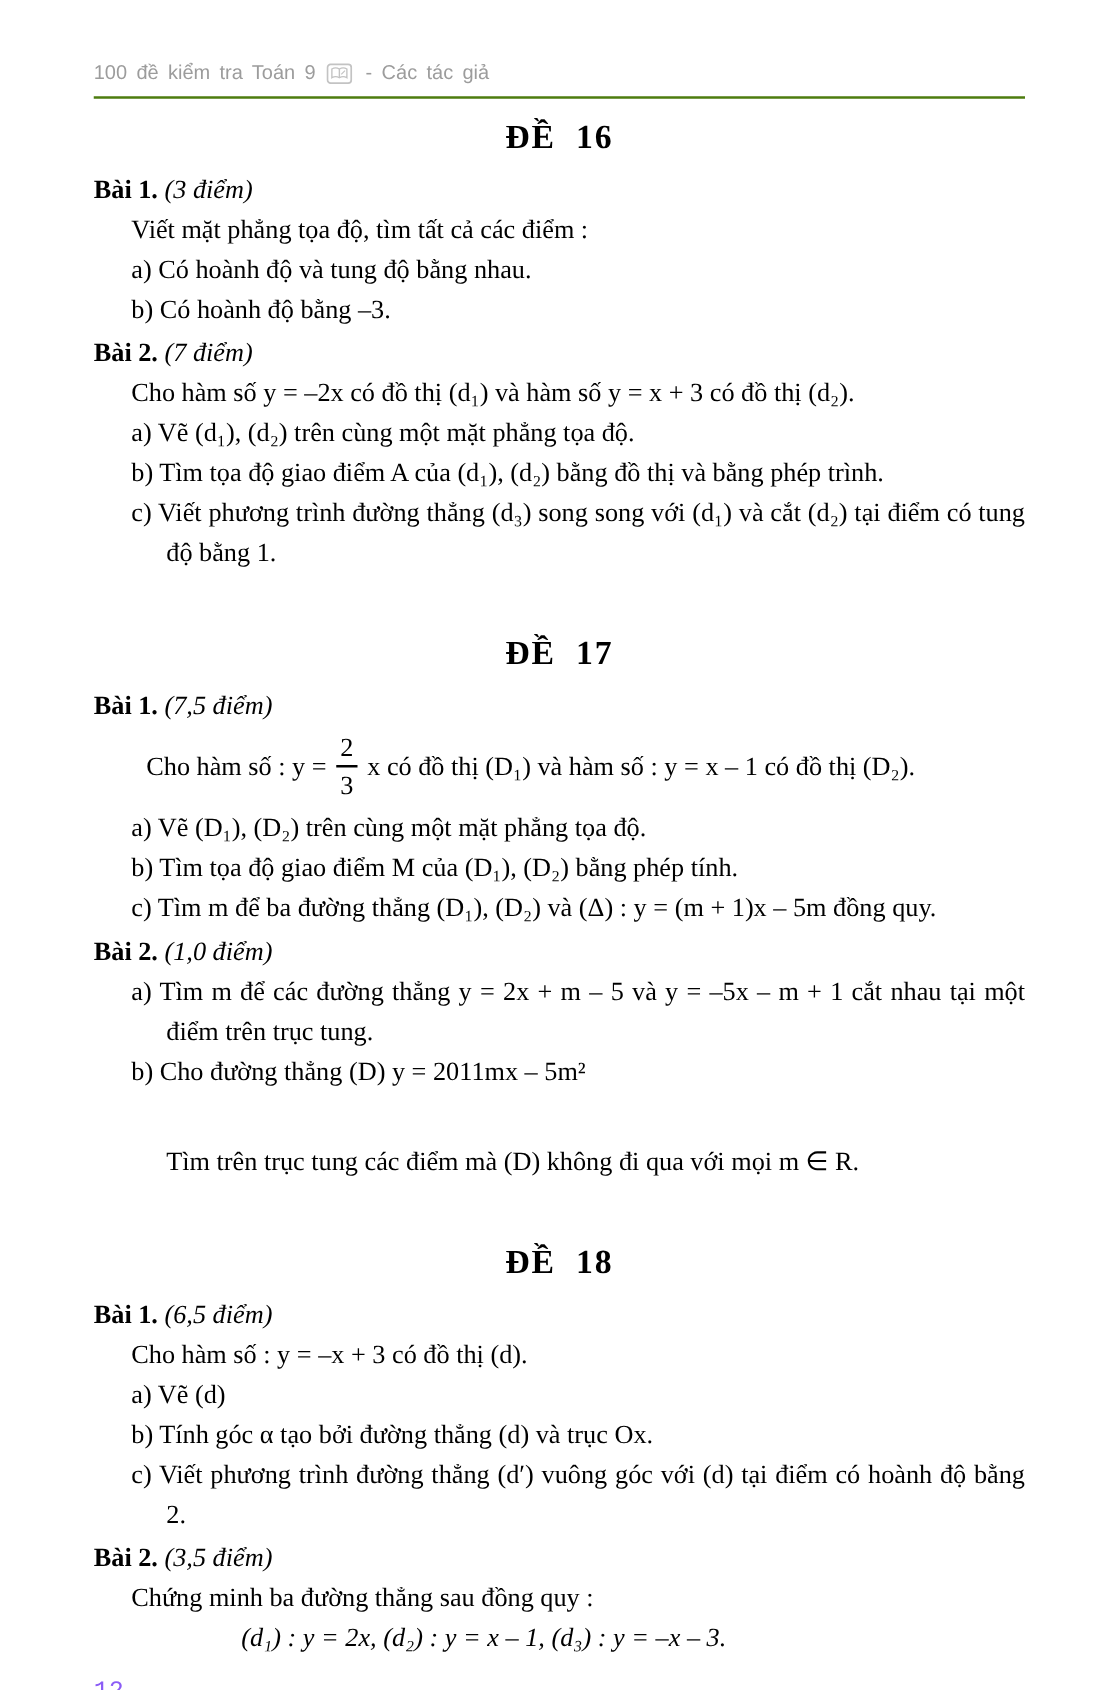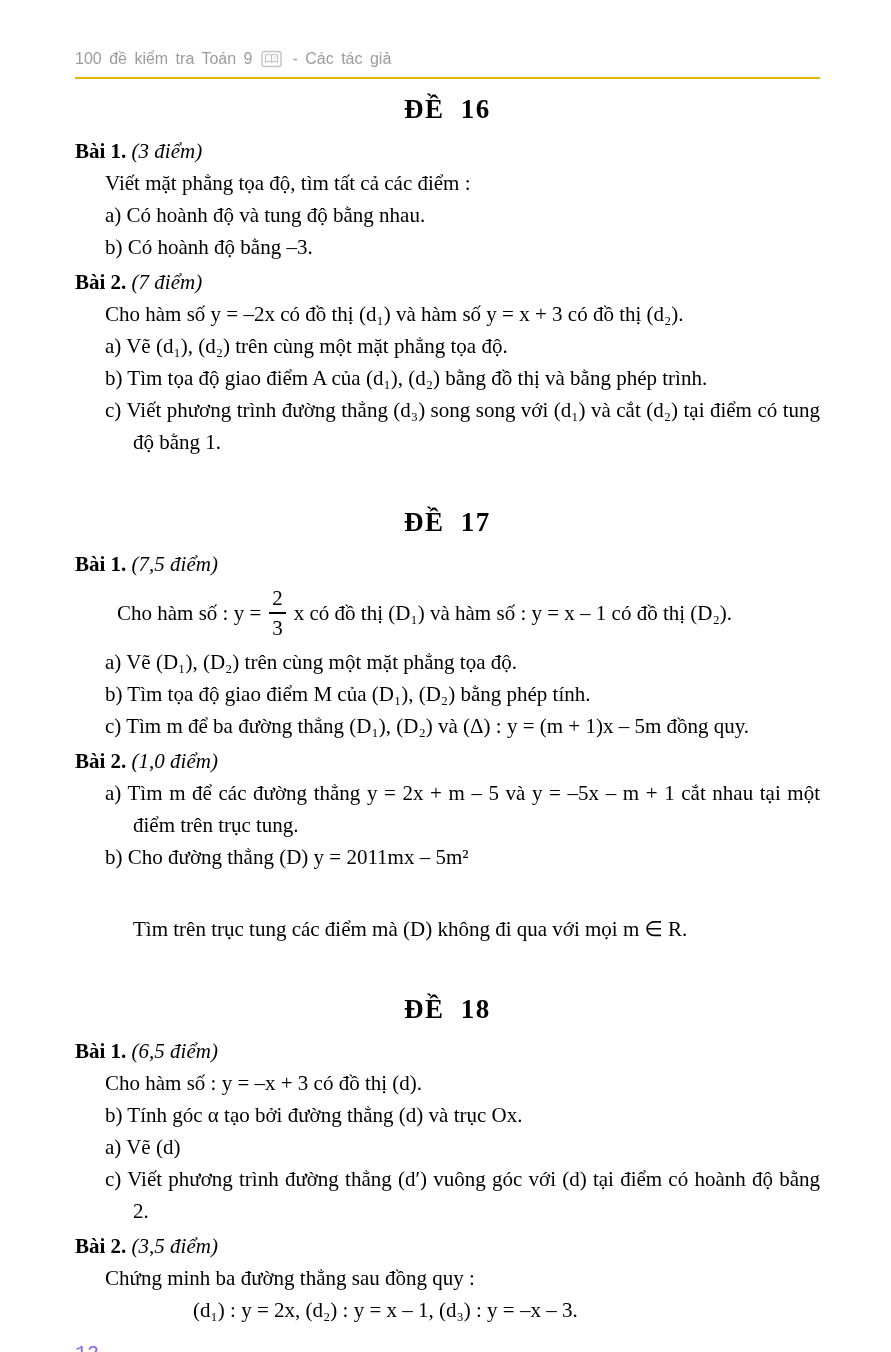--- a/index.html
+++ b/index.html
@@ -8,21 +8,21 @@
   .page {
     width:891px; height:1352px; background:#fff;
     padding:50px 71px 0 75px; overflow:hidden; position:relative;
   }
 
   
   .header {
     display:flex; align-items:center; gap:7px;
     font-family:"Liberation Sans", sans-serif;
     font-size:16px; color:#9c9c9c; word-spacing:3px;
-    padding-bottom:9px; border-bottom:2px solid #eab308;
+    padding-bottom:9px; border-bottom:2px solid #4d7c0f;
   }
   .book-icon { display:inline-flex; align-items:center; margin:0 2px; }
   .header .authors { margin-left:1px; }
 
   
   .test-title {
     text-align:center; font-size:27px; font-weight:bold;
     letter-spacing:1.5px; word-spacing:8px; line-height:32px;
     margin:14px 0 10px 0;
   }
@@ -32,21 +32,21 @@
   .problem-heading { font-size:21px; line-height:32px; margin-top:3px; }
   .plabel { font-weight:bold; }
   .ppoints { font-style:italic; }
 
   .para {
     font-size:21px; line-height:32px; margin-left:30px;
     text-align:justify;
   }
   .item { padding-left:28px; text-indent:-28px; }
   .note { padding-left:28px;margin-top:40px; }
-  .equation { margin-left:118px; text-align:left; }
+  .equation { margin-left:118px; text-align:left;font-style:italic; }
 
   
   .frac-line {
     display:flex; align-items:center; margin-left:42px;
     font-size:21px; line-height:26px; padding:5px 0; white-space:nowrap;
   }
   .frac { display:inline-block; text-align:center; margin:0 8px; }
   .frac .num { display:block; padding:0 3px 1px 3px; border-bottom:2px solid #000; }
   .frac .den { display:block; padding-top:1px; }
 
@@ -124,22 +124,22 @@
   </section>
 
   <section class="gap-top">
     <h2 class="test-title">ĐỀ 18</h2>
 
     <div class="problem-heading">
       <span class="plabel">Bài 1.</span>
       <span class="ppoints">(6,5 điểm)</span>
     </div>
     <p class="para">Cho hàm số : y = –x + 3 có đồ thị (d).</p>
+    <p class="para item">a) Vẽ (d)</p>
     <p class="para item">b) Tính góc α tạo bởi đường thẳng (d) và trục Ox.</p>
-    <p class="para item">a) Vẽ (d)</p>
     <p class="para item">c) Viết phương trình đường thẳng (d′) vuông góc với (d) tại điểm có hoành độ bằng 2.</p>
 
     <div class="problem-heading">
       <span class="plabel">Bài 2.</span>
       <span class="ppoints">(3,5 điểm)</span>
     </div>
     <p class="para">Chứng minh ba đường thẳng sau đồng quy :</p>
     <p class="para equation">(d₁) : y = 2x, (d₂) : y = x – 1, (d₃) : y = –x – 3.</p>
   </section>
 

